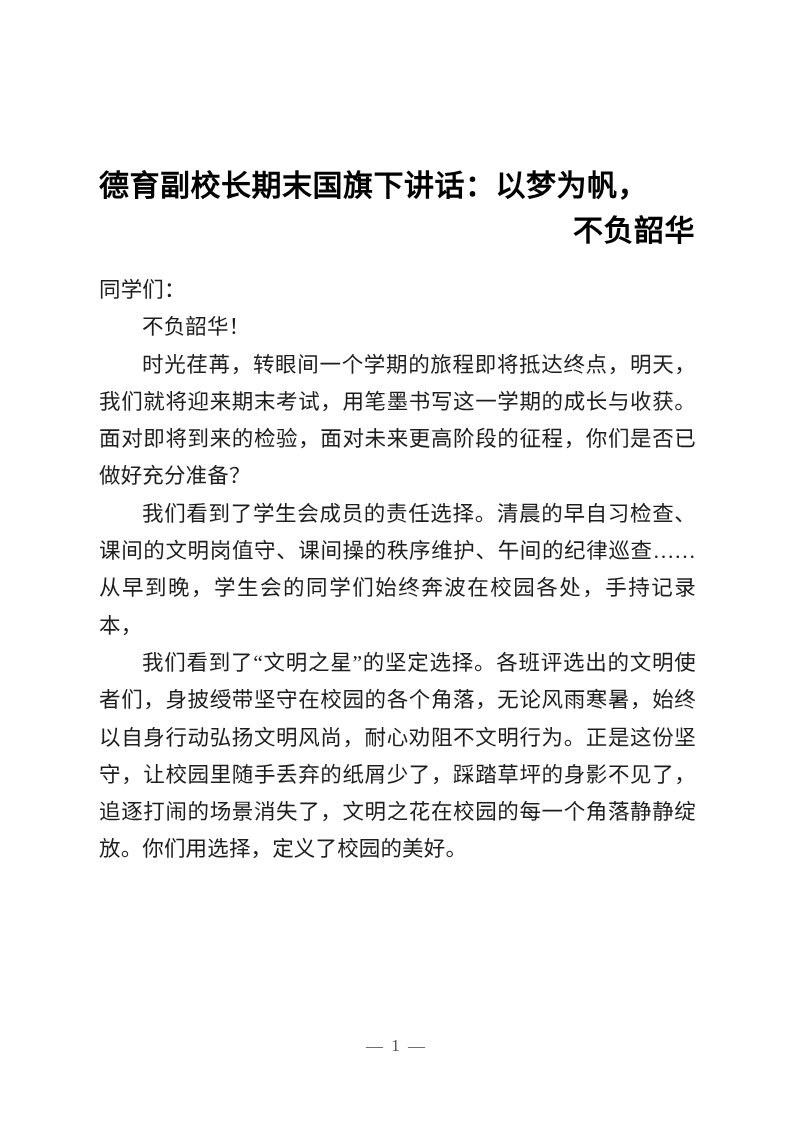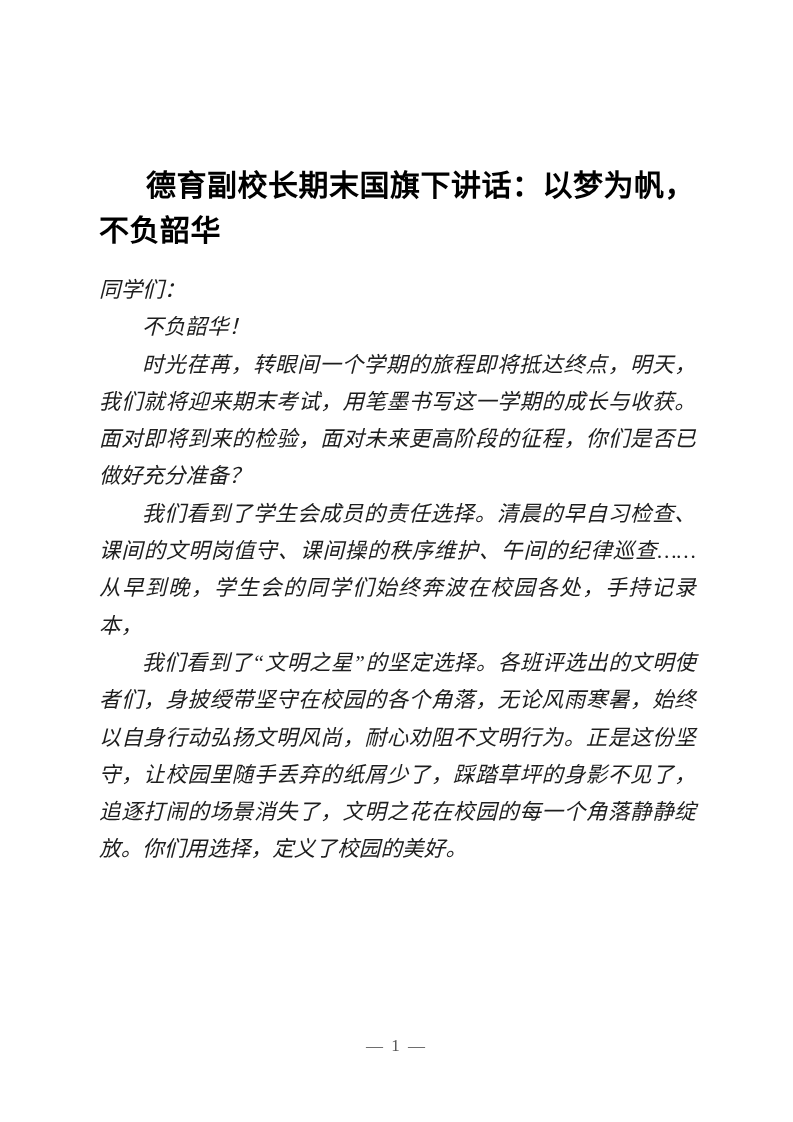--- a/index.html
+++ b/index.html
@@ -35,30 +35,29 @@
     font-weight: 700;
     font-size: 30px;
     line-height: 45px;
     letter-spacing: 0.5px;
     color: #000000;
   }
   .doc-title .tline {
     display: block;
     white-space: nowrap;
   }
-  .doc-title .tline-1 { text-align: right; }
-  .doc-title .tline-2 { text-align: left; }
+  .doc-title .tline-1 { text-align: left; }
+  .doc-title .tline-2 { text-align: right; }
 
   
   .doc-body {
     position: absolute;
     left: 99px;
     top: 272px;
     width: 597px;
-    font-style: italic;
   }
   .para {
     margin: 0;
     font-family: "Liberation Serif", "DejaVu Serif", serif;
     font-size: 21.5px;
     line-height: 37.3px;
     text-align: justify;
     text-justify: inter-ideograph;
     color: #1d1d1d;
     letter-spacing: 0.15px;

